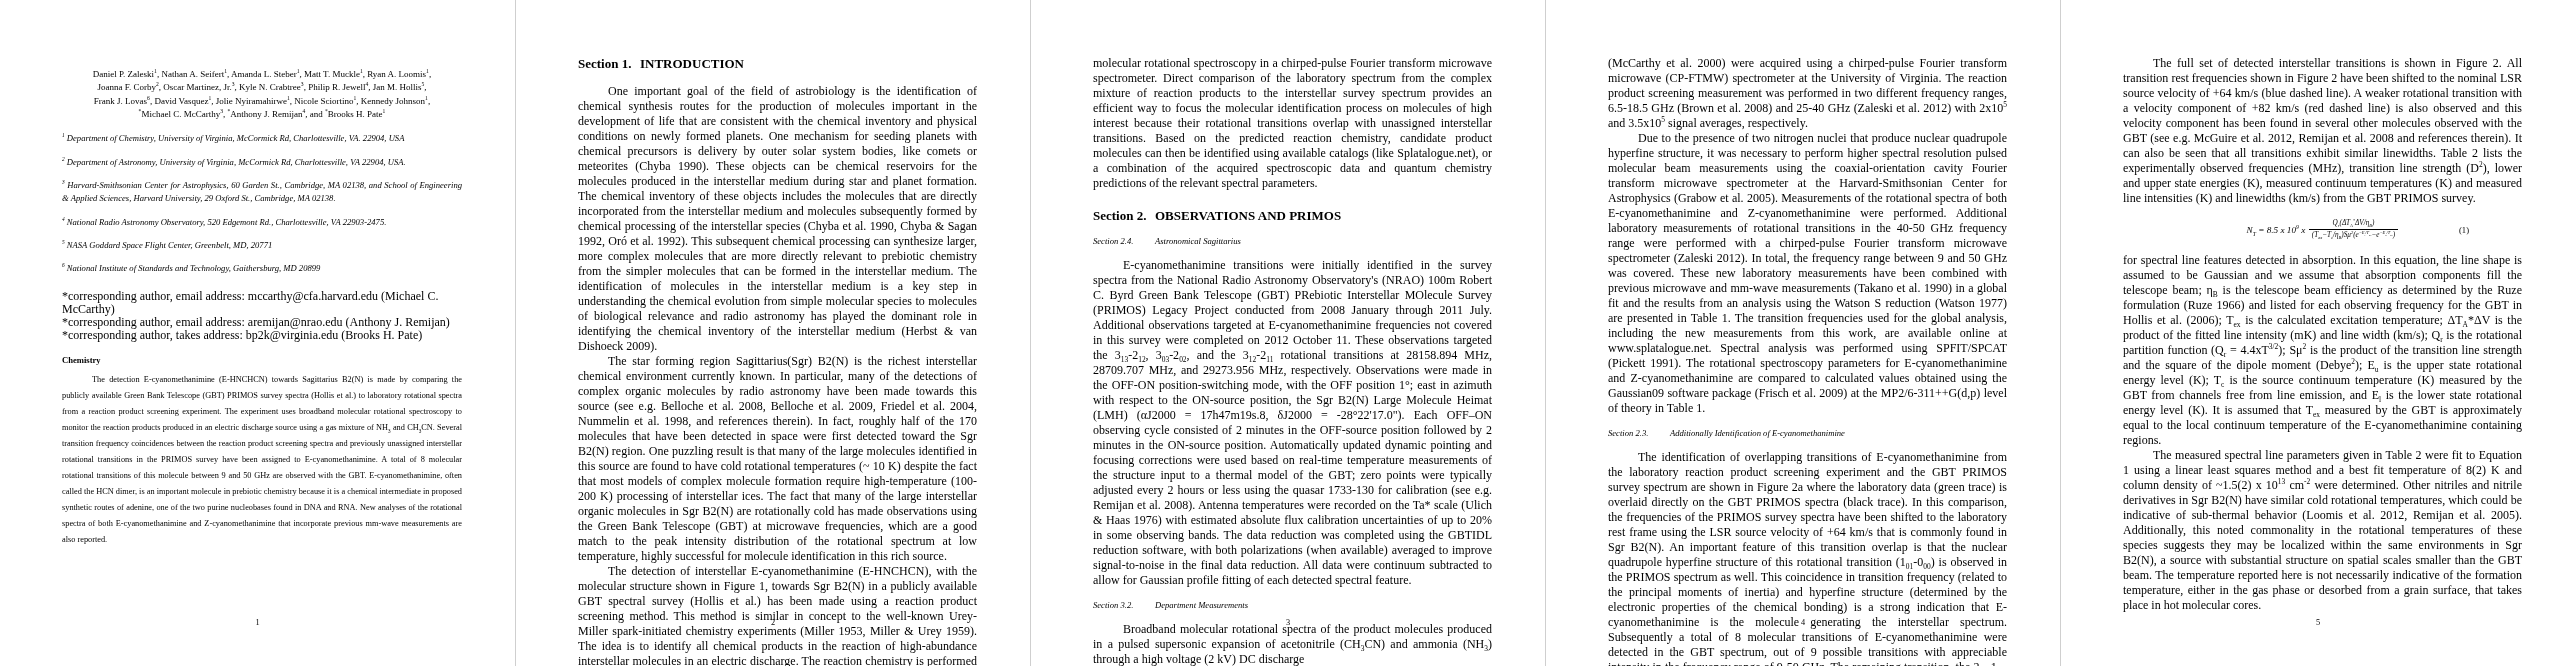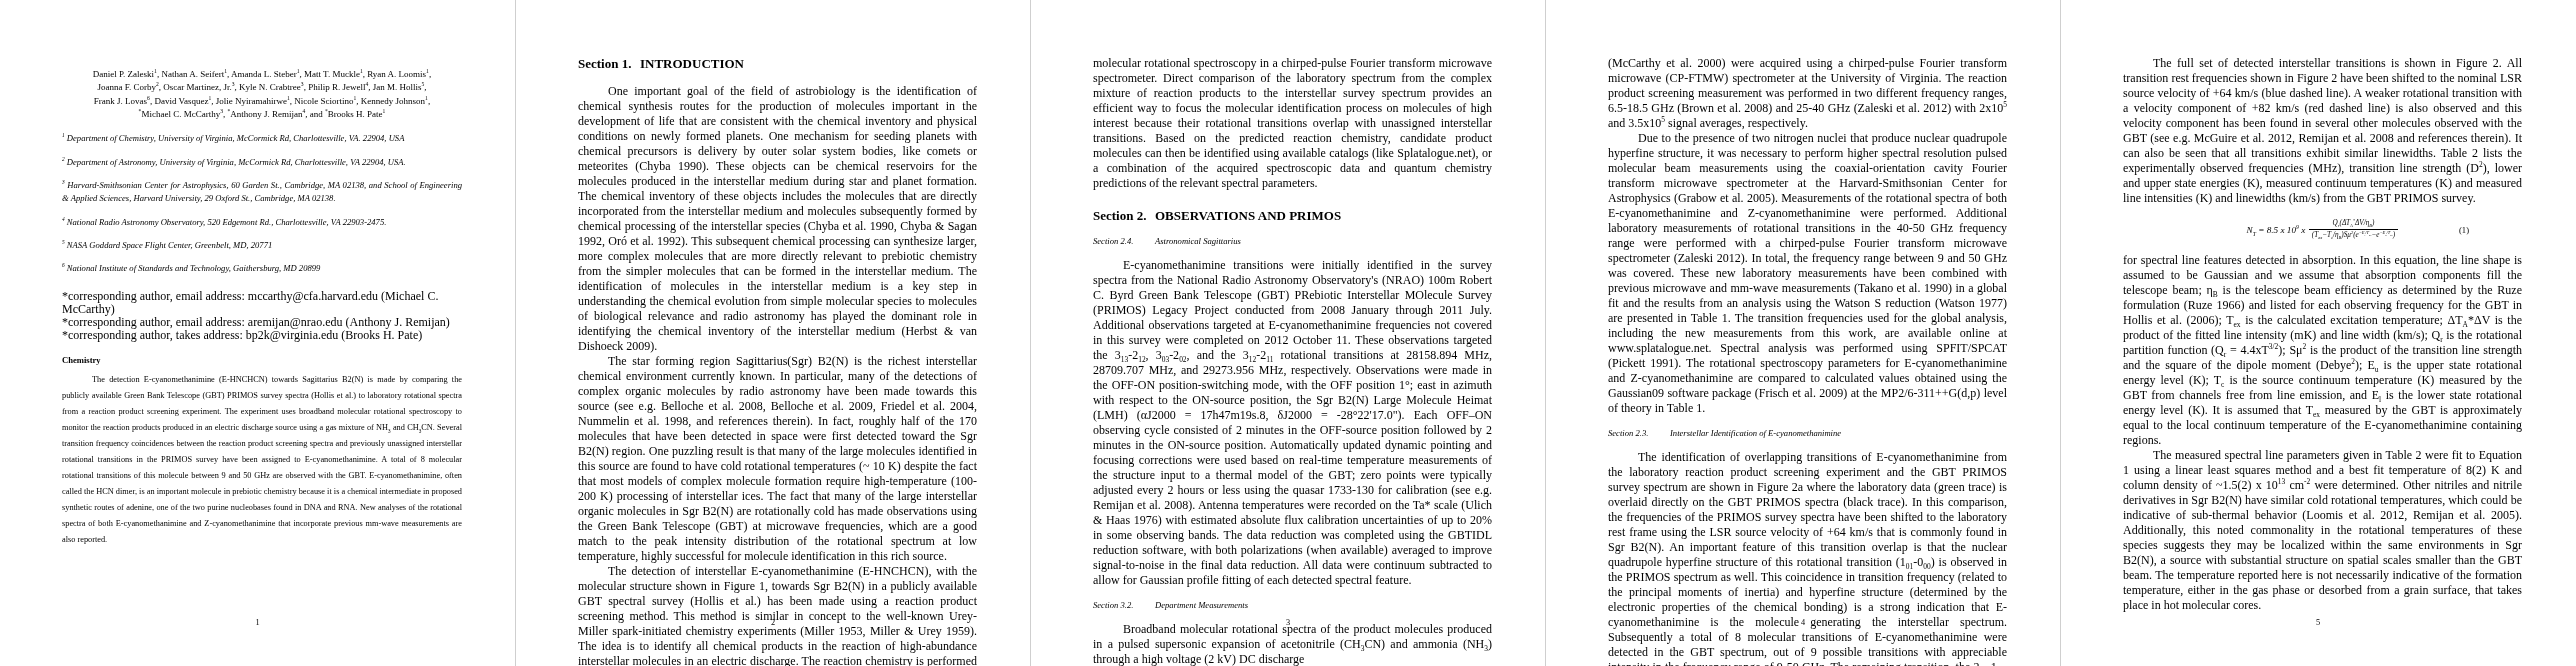--- a/index.html
+++ b/index.html
@@ -85,21 +85,21 @@
       <span class="sec-label">Section 3.2.</span><span>Department Measurements</span>
     </div>
     <p class="par">Broadband molecular rotational spectra of the product molecules produced in a pulsed supersonic expansion of acetonitrile (CH<sub>3</sub>CN) and ammonia (NH<sub>3</sub>) through a high voltage (2 kV) DC discharge</p>
     <div class="page-num">3</div>
   </div>
 
   <div class="page">
     <p class="par no-indent">(McCarthy et al. 2000) were acquired using a chirped-pulse Fourier transform microwave (CP-FTMW) spectrometer at the University of Virginia. The reaction product screening measurement was performed in two different frequency ranges, 6.5-18.5 GHz (Brown et al. 2008) and 25-40 GHz (Zaleski et al. 2012) with 2x10<sup>5</sup> and 3.5x10<sup>5</sup> signal averages, respectively.</p>
     <p class="par">Due to the presence of two nitrogen nuclei that produce nuclear quadrupole hyperfine structure, it was necessary to perform higher spectral resolution pulsed molecular beam measurements using the coaxial-orientation cavity Fourier transform microwave spectrometer at the Harvard-Smithsonian Center for Astrophysics (Grabow et al. 2005). Measurements of the rotational spectra of both E-cyanomethanimine and Z-cyanomethanimine were performed. Additional laboratory measurements of rotational transitions in the 40-50 GHz frequency range were performed with a chirped-pulse Fourier transform microwave spectrometer (Zaleski 2012). In total, the frequency range between 9 and 50 GHz was covered. These new laboratory measurements have been combined with previous microwave and mm-wave measurements (Takano et al. 1990) in a global fit and the results from an analysis using the Watson S reduction (Watson 1977) are presented in Table 1. The transition frequencies used for the global analysis, including the new measurements from this work, are available online at www.splatalogue.net. Spectral analysis was performed using SPFIT/SPCAT (Pickett 1991). The rotational spectroscopy parameters for E-cyanomethanimine and Z-cyanomethanimine are compared to calculated values obtained using the Gaussian09 software package (Frisch et al. 2009) at the MP2/6-311++G(d,p) level of theory in Table 1.</p>
     <div class="subsec-head">
-      <span class="sec-label">Section 2.3.</span><span>Interstellar Identification of E-cyanomethanimine</span>
+      <span class="sec-label">Section 2.3.</span><span>Additionally Identification of E-cyanomethanimine</span>
     </div>
     <p class="par">The identification of overlapping transitions of E-cyanomethanimine from the laboratory reaction product screening experiment and the GBT PRIMOS survey spectrum are shown in Figure 2a where the laboratory data (green trace) is overlaid directly on the GBT PRIMOS spectra (black trace). In this comparison, the frequencies of the PRIMOS survey spectra have been shifted to the laboratory rest frame using the LSR source velocity of +64 km/s that is commonly found in Sgr B2(N). An important feature of this transition overlap is that the nuclear quadrupole hyperfine structure of this rotational transition (1<sub>01</sub>-0<sub>00</sub>) is observed in the PRIMOS spectrum as well. This coincidence in transition frequency (related to the principal moments of inertia) and hyperfine structure (determined by the electronic properties of the chemical bonding) is a strong indication that E-cyanomethanimine is the molecule generating the interstellar spectrum. Subsequently a total of 8 molecular transitions of E-cyanomethanimine were detected in the GBT spectrum, out of 9 possible transitions with appreciable intensity in the frequency range of 9-50 GHz. The remaining transition, the 2<sub>12</sub>-1<sub>11</sub>, coincides with a recombination line.</p>
     <div class="page-num">4</div>
   </div>
 
   <div class="page">
     <p class="par">The full set of detected interstellar transitions is shown in Figure 2. All transition rest frequencies shown in Figure 2 have been shifted to the nominal LSR source velocity of +64 km/s (blue dashed line). A weaker rotational transition with a velocity component of +82 km/s (red dashed line) is also observed and this velocity component has been found in several other molecules observed with the GBT (see e.g. McGuire et al. 2012, Remijan et al. 2008 and references therein). It can also be seen that all transitions exhibit similar linewidths. Table 2 lists the experimentally observed frequencies (MHz), transition line strength (D<sup>2</sup>), lower and upper state energies (K), measured continuum temperatures (K) and measured line intensities (K) and linewidths (km/s) from the GBT PRIMOS survey.</p>
     <div class="equation-row">
       <span class="eq-main">
         <span>N<sub>T</sub> = 8.5 x 10<sup>9</sup> x</span>

